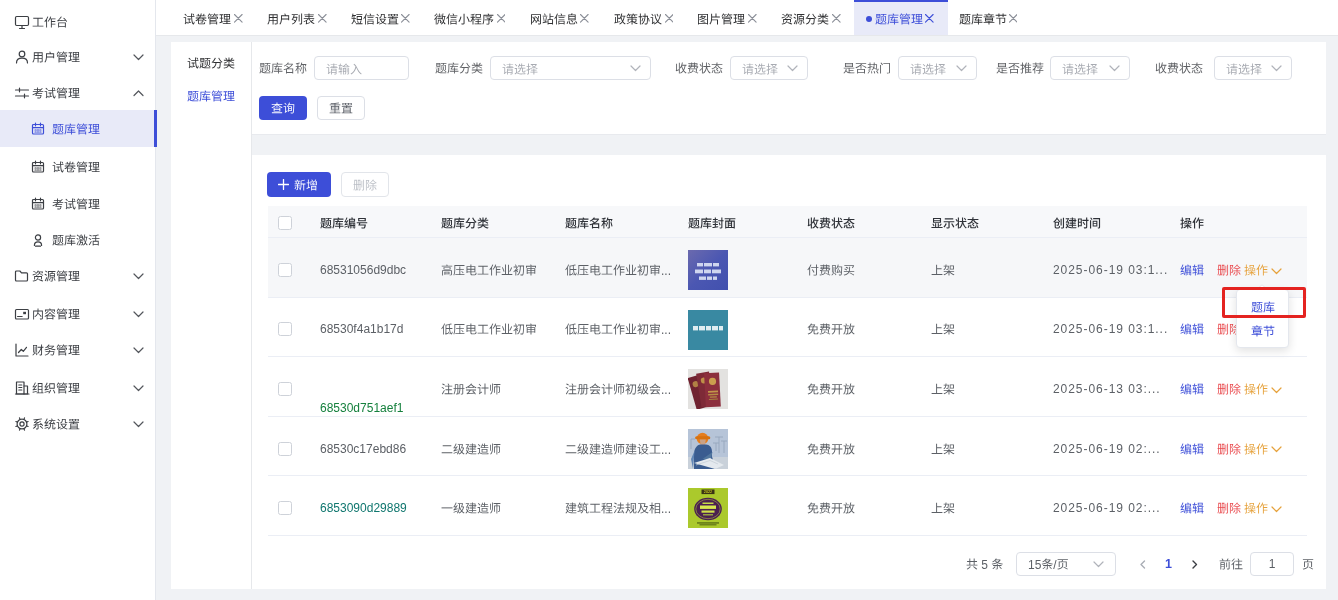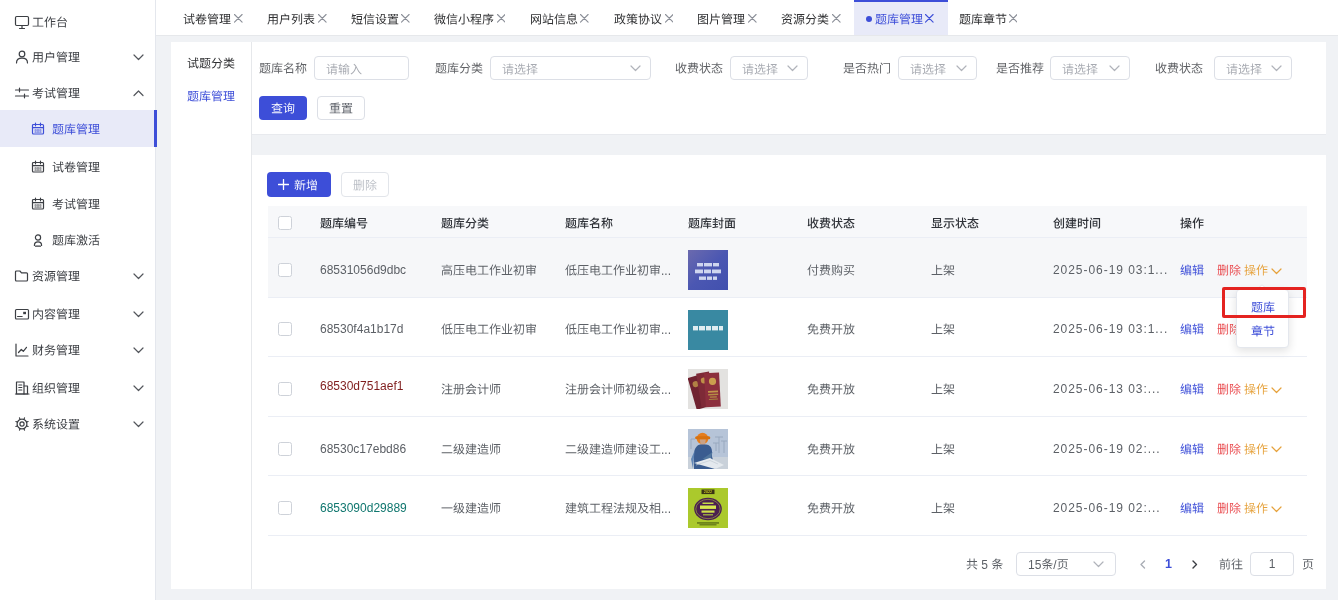--- a/index.html
+++ b/index.html
@@ -660,21 +660,21 @@
     <svg width="24.0" height="12" viewBox="0 -880 2000 1000" fill="#e6a23c" style="overflow:visible;">
       <use href="#ur64CD" x="0"></use>
       <use href="#ur4F5C" x="1000"></use>
     </svg>
   </div>
 <svg style="position:absolute;left:1272.0px;top:328.2px;overflow:visible" width="9" height="4.5">
     <polyline points="0,0 4.5,4.5 9,0" fill="none" stroke="#e6a23c" stroke-width="1.2" stroke-linecap="round" stroke-linejoin="round"></polyline>
   </svg>
 <div style="position:absolute;left:268px;top:357.2px;width:1039px;height:59.6px;border-bottom:1px solid #ebeef5;"></div>
 <div style="position:absolute;left:278px;top:382.0px;width:14px;height:14px;background:#fff;border:1px solid #ced2d9;border-radius:2.5px;"></div>
-<div style="position:absolute;left:320px;top:380px;font-size:12px;color:#7f1d1d;font-weight:400;letter-spacing:0;line-height:1;white-space:nowrap;">68530d751aef1</div>
+<div style="position:absolute;left:320px;top:402px;font-size:12px;color:#15803d;font-weight:400;letter-spacing:0;line-height:1;white-space:nowrap;">68530d751aef1</div>
 <div style="position:absolute;left:441px;top:383.0px;height:12px;">
     <svg width="60.0" height="12" viewBox="0 -880 5000 1000" fill="#5c6066" style="overflow:visible;">
       <use href="#ur6CE8" x="0"></use>
       <use href="#ur518C" x="1000"></use>
       <use href="#ur4F1A" x="2000"></use>
       <use href="#ur8BA1" x="3000"></use>
       <use href="#ur5E08" x="4000"></use>
     </svg>
   </div>
 <div style="position:absolute;left:565px;top:383.0px;height:12px;">

